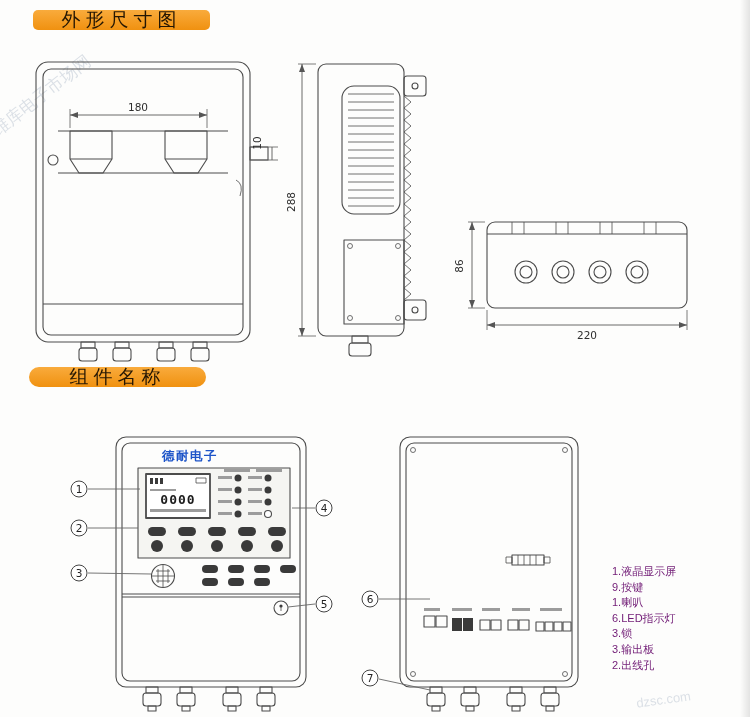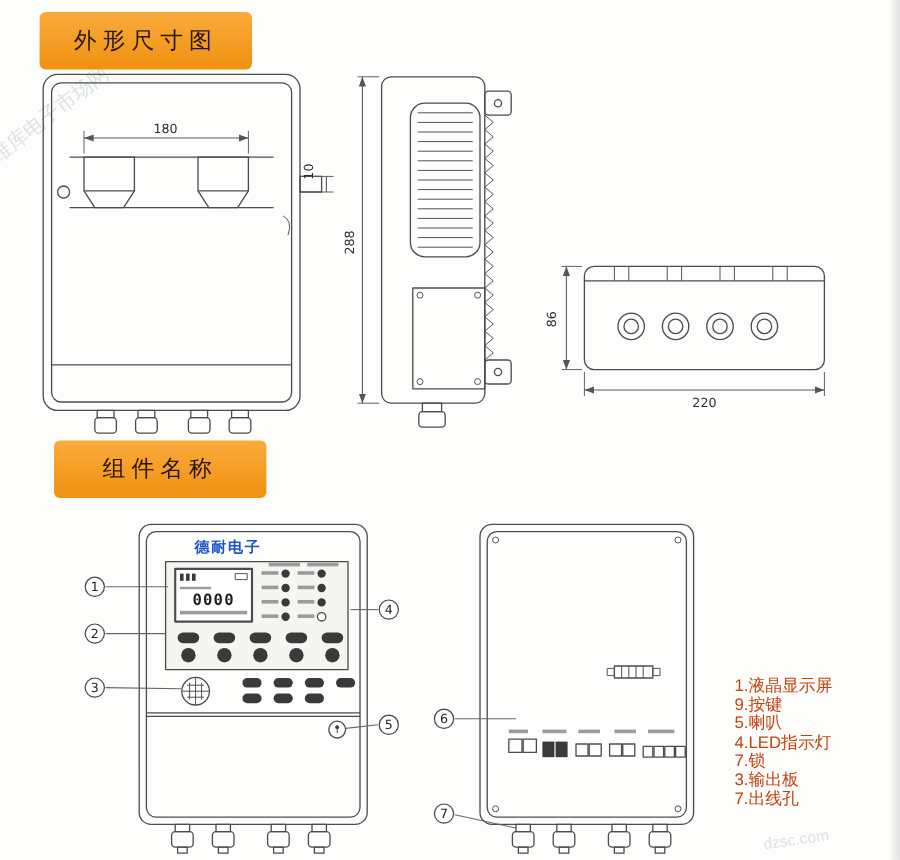--- a/index.html
+++ b/index.html
@@ -14,27 +14,27 @@
   .ext     { stroke:#5a5a5a; stroke-width:.8; fill:none; }
   .thin    { stroke-width:.8; }
   .dimtext { fill:#2e2e2e; stroke:none; font:10.5px "DejaVu Sans", sans-serif; }
   .brand   { fill:#1d54c8; stroke:none; font:bold 12.5px "DejaVu Sans", sans-serif; letter-spacing:1.5px; }
   .lcdval  { fill:#1c1c1c; stroke:none; font:bold 13px "DejaVu Sans Mono", monospace; letter-spacing:1px; }
   .cnum    { fill:#222; stroke:none; font:10.5px "DejaVu Sans", sans-serif; }
   .fillgray{ fill:#9c9c9c; stroke:none; }
   .filldark{ fill:#3a3a3a; stroke:none; }
   .leader  { stroke:#666; stroke-width:.9; }
 
-  .section-label { position:absolute; width:177px; height:48px; display:flex; align-items:center;
+  .section-label { position:absolute; width:177px; height:20px; display:flex; align-items:center;
                    justify-content:center; background:linear-gradient(180deg,#f9ab3c,#f09110);
                    border-radius:5px; font-size:19px; letter-spacing:5px; color:#241603; font-weight:500; }
   .label1 { left:33px; top:10px; }
-  .label2 { left:45px; top:367px; }
-
-  .legend { position:absolute; left:612px; top:564px; font-size:14px; line-height:15.6px; color:#c2410c; }
+  .label2 { left:29px; top:367px;border-radius:11px; }
+
+  .legend { position:absolute; left:612px; top:564px; font-size:11px; line-height:15.6px; color:#701a75; }
 
   .wm { position:absolute; color:rgba(100,125,155,.22); pointer-events:none; white-space:nowrap; }
   .wm-tl { left:-18px; top:84px; font-size:17px; transform:rotate(-38deg); }
   .wm-br { left:636px; top:692px; font-size:13px; transform:rotate(-8deg); }
 </style>
 </head>
 <body>
 
 <div class="page">
 
@@ -306,21 +306,21 @@
 
       <line class="leader" x1="379" y1="679" x2="430" y2="690"></line>
       <circle cx="370" cy="678" r="8" fill="#fff" stroke="#444" stroke-width="1"></circle>
       <text class="cnum" x="370" y="681.5" text-anchor="middle">7</text>
     </g>
   </svg>
 
   <div class="legend">
     <div class="legend-item">1.液晶显示屏</div>
     <div class="legend-item">9.按键</div>
-    <div class="legend-item">5.喇叭</div>
-    <div class="legend-item">4.LED指示灯</div>
-    <div class="legend-item">7.锁</div>
+    <div class="legend-item">1.喇叭</div>
+    <div class="legend-item">6.LED指示灯</div>
+    <div class="legend-item">3.锁</div>
     <div class="legend-item">3.输出板</div>
-    <div class="legend-item">7.出线孔</div>
+    <div class="legend-item">2.出线孔</div>
   </div>
 
   <div class="edge-shadow"></div>
 </div>
 
 </body></html>

